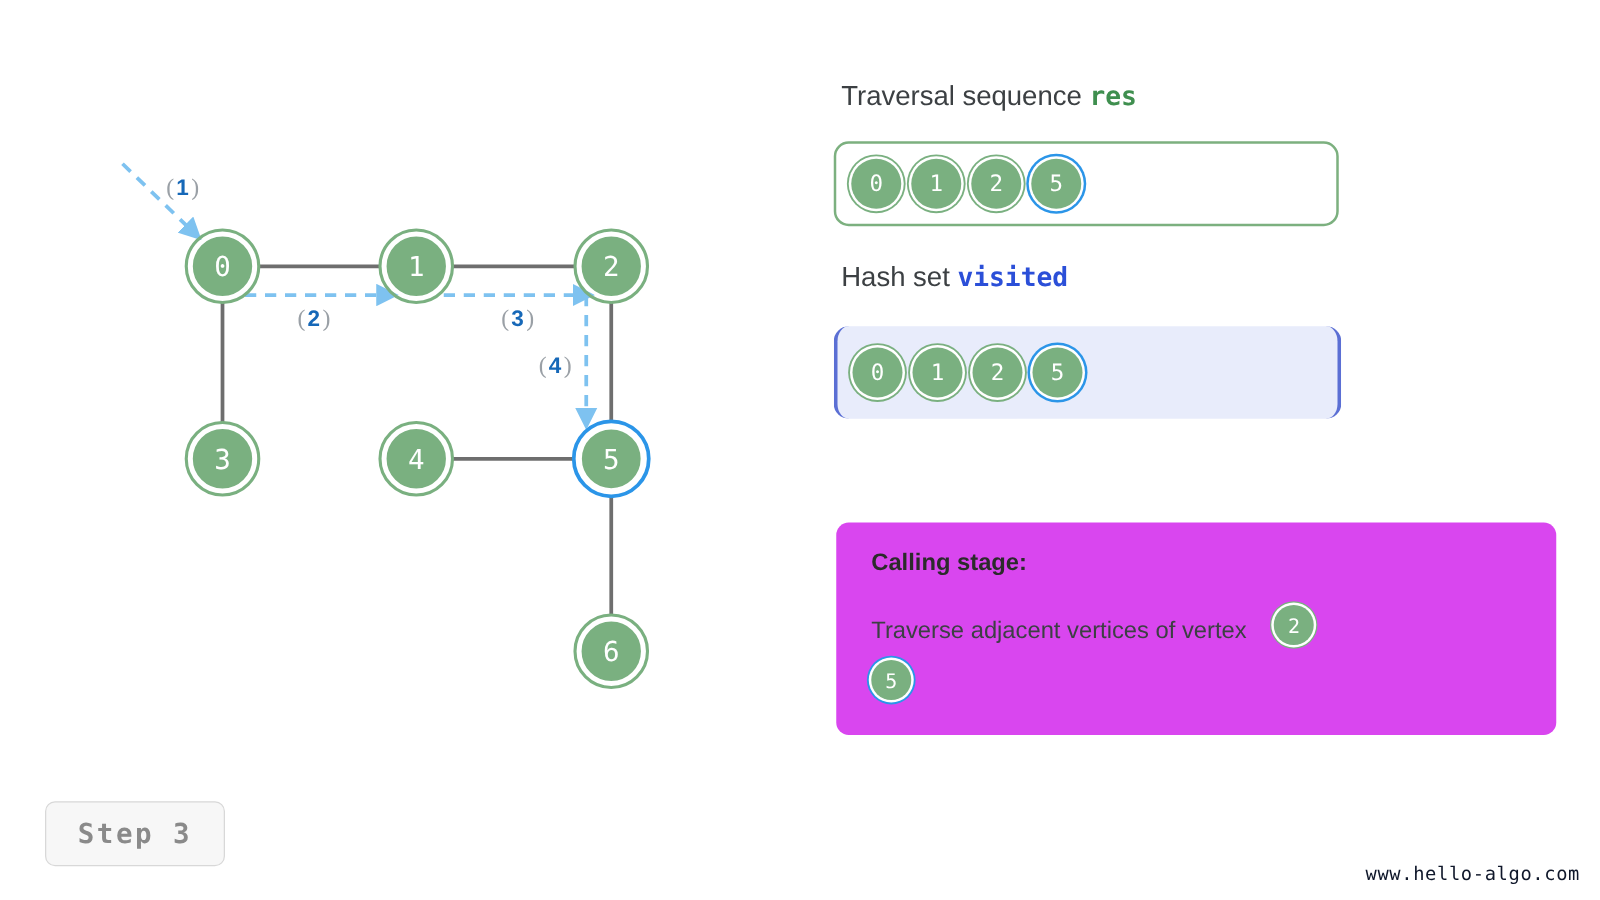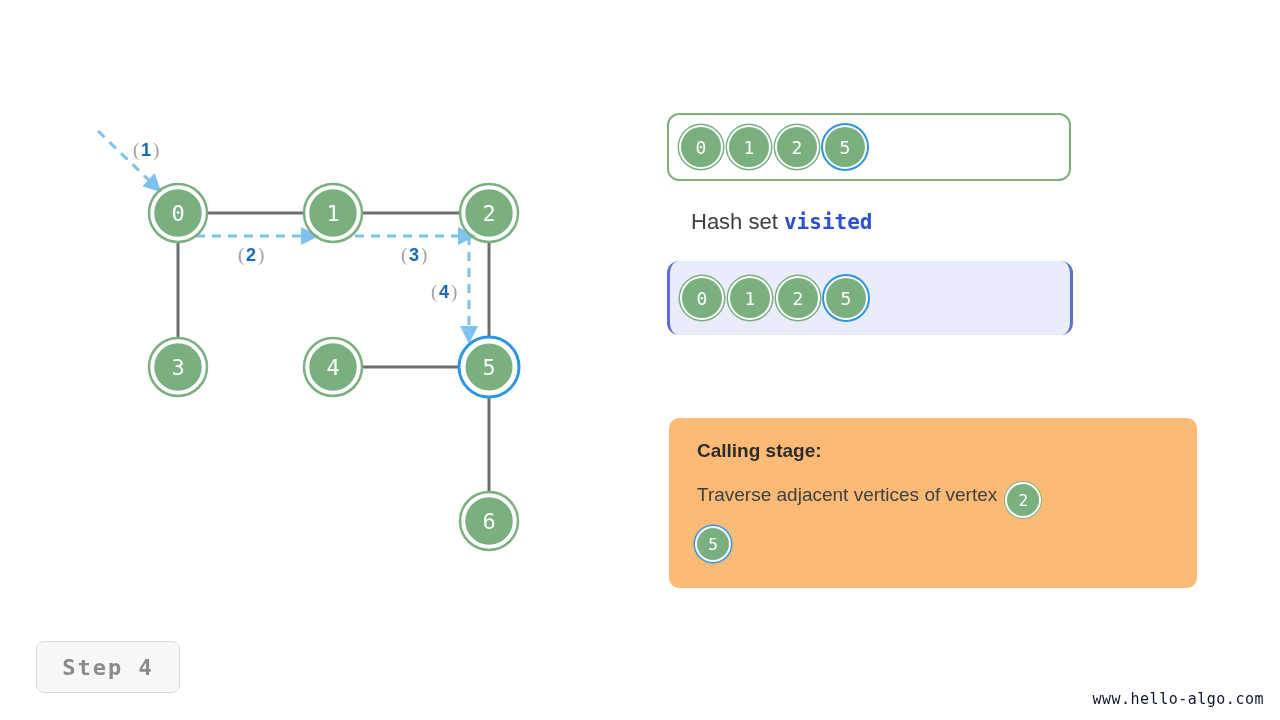--- a/index.html
+++ b/index.html
@@ -80,21 +80,21 @@
     top: 113px;
     width: 404px;
     height: 68px;
     border: 2px solid #7cb07f;
     border-radius: 12px;
     box-sizing: border-box;
     background: #ffffff;
   }
   #visited-title {
     position: absolute;
-    left: 24px;
+    left: 6px;
     top: 209px;
   }
   #visited-box {
     position: absolute;
     left: 0px;
     top: 261px;
     width: 406px;
     height: 74px;
     background: #e8ecfb;
     border-left: 3px solid #5b6fd4;
@@ -140,37 +140,37 @@
   }
   .chip.small.highlight {
     box-shadow: 0 0 0 2px #ffffff, 0 0 0 3.5px #2b95e8;
   }
 
   
   #stage-card {
     position: absolute;
     left: 2px;
     top: 418px;
-    width: 528px;
+    width: 576px;
     height: 170px;
-    background: #fdba74;
+    background: #d946ef;
     border-radius: 10px;
     box-sizing: border-box;
     padding: 22px 28px 0 28px;
   }
   #stage-heading {
     font-size: 19px;
     font-weight: bold;
     color: #2b2b2b;
     margin-bottom: 22px;
   }
   .stage-line {
     display: flex;
-    align-items: flex-start;
-    gap: 10px;
+    align-items: flex-end;
+    gap: 22px;
     font-size: 19px;
     color: #3c4043;
     margin-bottom: 12px;
     white-space: nowrap;
   }
 
   
   #step-badge {
     position: absolute;
     left: 36px;
@@ -282,20 +282,24 @@
         <circle cx="489" cy="521" r="29" fill="none" stroke="#7ab080" stroke-width="2.5"></circle>
         <circle cx="489" cy="521" r="25" fill="#7ab080" stroke="#ffffff" stroke-width="2.5"></circle>
         <text class="node-label" x="489" y="529" text-anchor="middle">6</text>
       </g>
     </g>
   </svg>
 </div>
 
 <div id="right-panel">
 
+  <div id="res-title" class="section-title">
+    <span>Traversal sequence</span>
+    <span class="code-name green">res</span>
+  </div>
 
   <div id="res-box">
     <div class="cell-row">
       <div class="chip">0</div>
       <div class="chip">1</div>
       <div class="chip">2</div>
       <div class="chip highlight">5</div>
     </div>
   </div>
 
@@ -319,14 +323,14 @@
       <span>Traverse adjacent vertices of vertex</span>
       <span class="chip small">2</span>
     </div>
     <div class="stage-line">
       <span class="chip small highlight">5</span>
     </div>
   </div>
 
 </div>
 
-<div id="step-badge">Step 4</div>
+<div id="step-badge">Step 3</div>
 <div id="watermark">www.hello-algo.com</div>
 
 </body></html>

